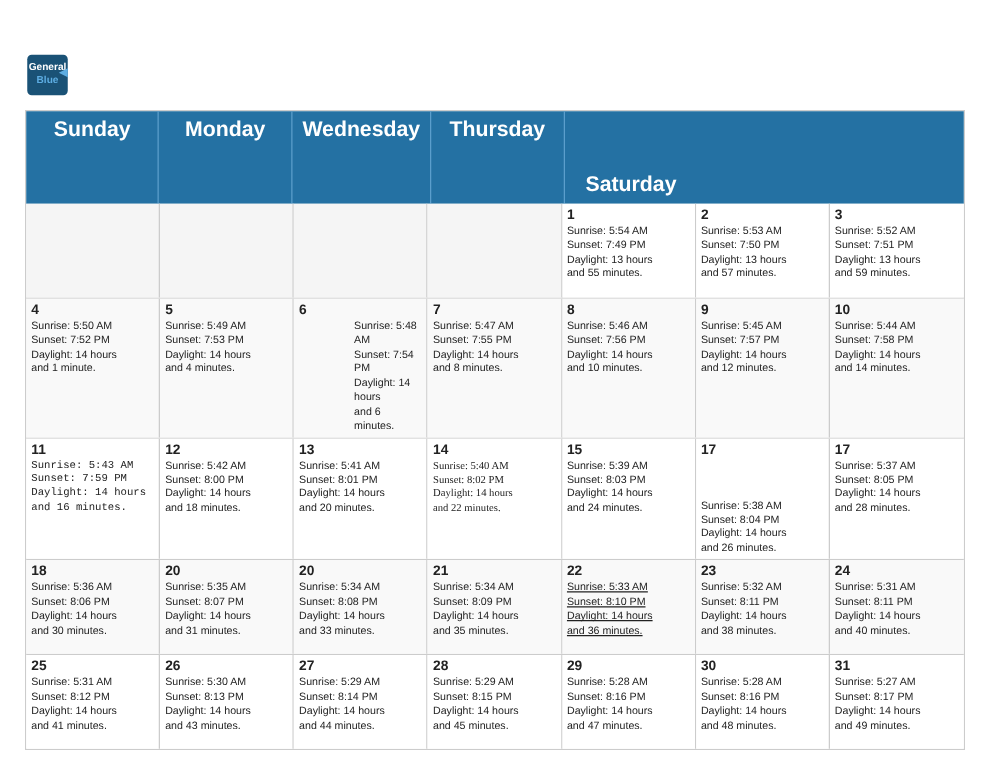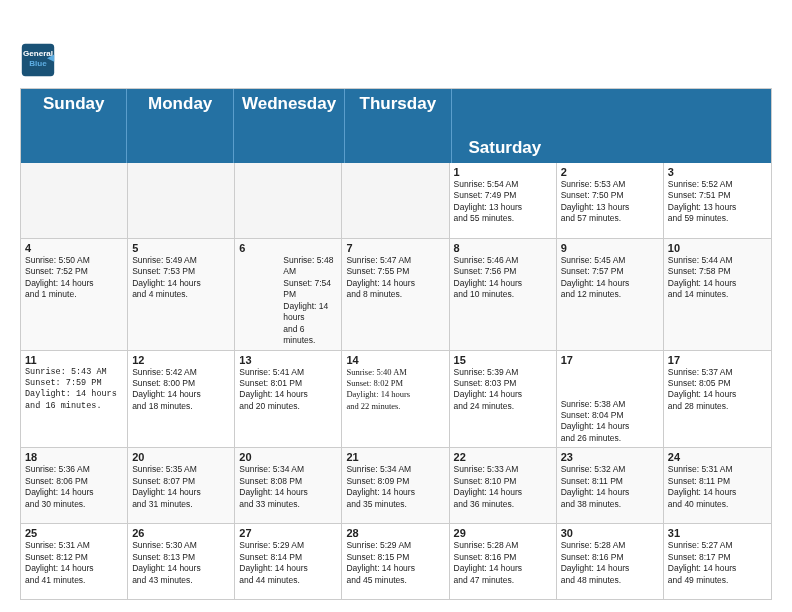--- a/index.html
+++ b/index.html
@@ -288,21 +288,21 @@
           </div>
           <div class="cal-cell alt">
             <div class="day-num">21</div>
             <div class="cell-text" style="white-space: pre-line;">Sunrise: 5:34 AM
 Sunset: 8:09 PM
 Daylight: 14 hours
 and 35 minutes.</div>
           </div>
           <div class="cal-cell alt">
             <div class="day-num">22</div>
-            <div class="cell-text" style="white-space: pre-line;">Sunrise: 5:33 AM
+            <div class="cell-text" style="white-space: pre-line; text-decoration: underline;">Sunrise: 5:33 AM
 Sunset: 8:10 PM
 Daylight: 14 hours
 and 36 minutes.</div>
           </div>
           <div class="cal-cell alt">
             <div class="day-num">23</div>
             <div class="cell-text" style="white-space: pre-line;">Sunrise: 5:32 AM
 Sunset: 8:11 PM
 Daylight: 14 hours
 and 38 minutes.</div>

